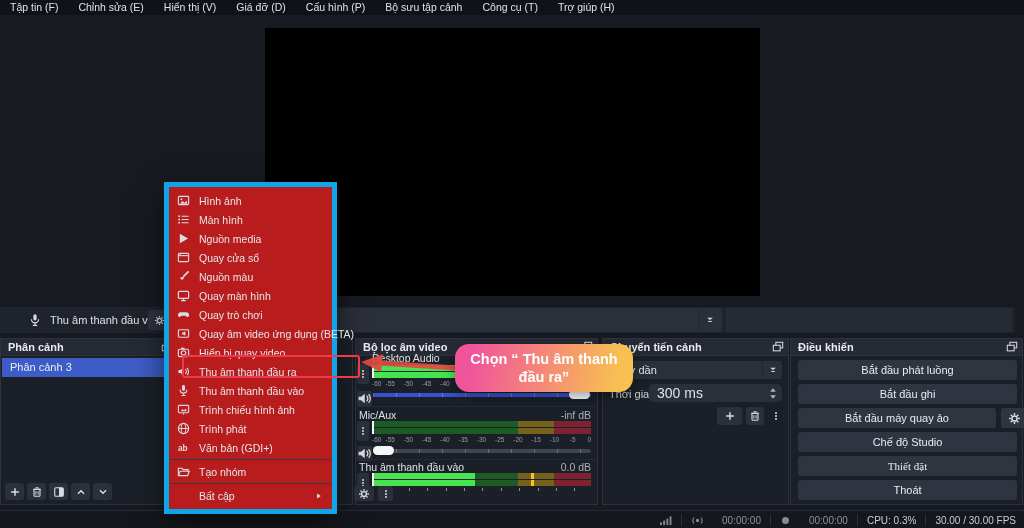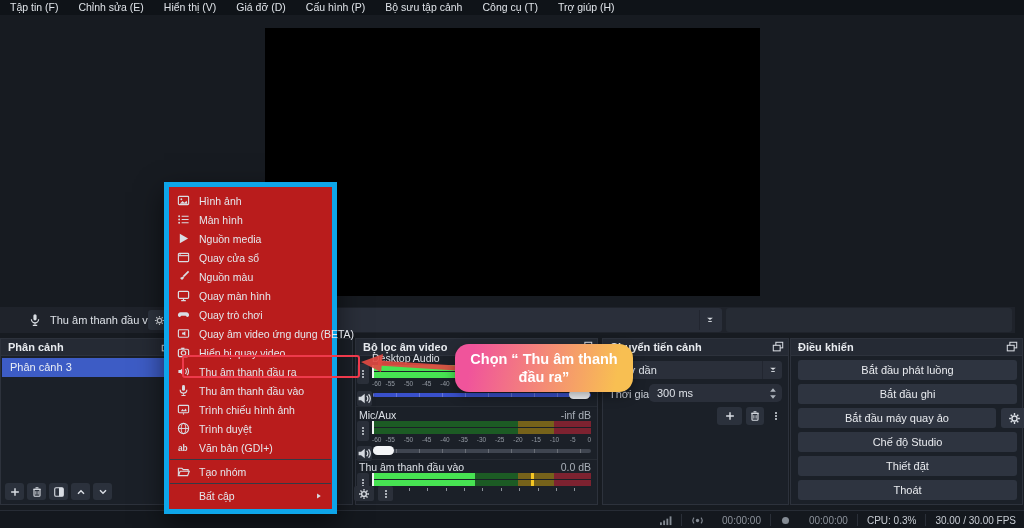--- a/index.html
+++ b/index.html
@@ -54,21 +54,21 @@
   .sl-gray{background:#3f4550;}
   .slider .dots{position:absolute;inset:0;background:repeating-linear-gradient(90deg,rgba(255,255,255,.22) 0 1px,transparent 1px 23px);}
   .handle{position:absolute;width:21px;height:9px;background:#f4f6f8;border-radius:5px;top:-3px;}
   .chdivider{position:absolute;left:0;right:0;height:1px;background:#262b33;}
   
   .combo{position:absolute;background:#2a2f3a;border-radius:3px;font-size:11px;color:#dde1e7;}
   .combo .cv{position:absolute;left:8px;top:0;line-height:18px;}
   .combo .chev2{position:absolute;right:0;top:0;width:19px;height:100%;border-left:1px solid #222630;
                 display:flex;align-items:center;justify-content:center;}
   .flabel{position:absolute;font-size:11px;color:#c9ced6;}
-  .spin{position:absolute;background:#2a2f3a;border-radius:5px;font-size:11px;color:#dde1e7;}
+  .spin{position:absolute;background:#2a2f3a;border-radius:5px;font-size:14px;color:#dde1e7;}
   .spin .sv{position:absolute;left:8px;top:0;line-height:18px;}
   .spin .arr{position:absolute;right:2px;top:0;width:14px;height:100%;display:flex;flex-direction:column;
              align-items:center;justify-content:center;gap:1px;color:#aeb4bd;font-size:6px;}
   
   .cbtn{position:absolute;left:7px;width:219px;height:20px;background:#2e3440;border-radius:3px;
         font-size:11px;color:#e9ebef;text-align:center;line-height:20px;}
   .gearbtn{position:absolute;width:26px;height:20px;background:#2e3440;border-radius:3px;
            display:flex;align-items:center;justify-content:center;}
   
   .statusbar{position:absolute;left:0;top:510px;width:1024px;height:18px;background:#14181e;
@@ -457,21 +457,21 @@
     <div class="cbtn" style="top:69px;width:198px;">Bắt đầu máy quay ảo</div>
     <div class="gearbtn" style="left:210px;top:69px;">
         <span class="ic" style="width:13px;height:13px;">
           <svg viewBox="0 0 14 14">
             <circle cx="7" cy="7" r="2.8" fill="none" stroke="#d9dde3" stroke-width="1.6"></circle>
             <path d="M7 1.2 V3.2 M7 10.8 V12.8 M1.2 7 H3.2 M10.8 7 H12.8 M2.9 2.9 L4.3 4.3 M9.7 9.7 L11.1 11.1 M11.1 2.9 L9.7 4.3 M4.3 9.7 L2.9 11.1" stroke="#d9dde3" stroke-width="1.5"></path>
           </svg>
         </span>
       </div>
     <div class="cbtn" style="top:93px;">Chế độ Studio</div>
-    <div class="cbtn" style="top:117px;">Thiết đặt</div>
+    <div class="cbtn" style="top:117px;font-family:Liberation Serif, serif;">Thiết đặt</div>
     <div class="cbtn" style="top:141px;">Thoát</div>
   </div>
 
   <div class="statusbar">
     <span class="ic" style="width:13px;height:11px;">
         <svg viewBox="0 0 14 12">
           <rect x="1" y="8" width="2" height="3" fill="#848b94"></rect>
           <rect x="4.5" y="6" width="2" height="5" fill="#848b94"></rect>
           <rect x="8" y="4" width="2" height="7" fill="#848b94"></rect>
           <rect x="11.5" y="1.5" width="2" height="9.5" fill="#848b94"></rect>
@@ -616,21 +616,21 @@
         <span>Trình chiếu hình ảnh</span>
       </div>
     <div class="mi">
         <span class="ic">
           <svg viewBox="0 0 14 14">
             <circle cx="7" cy="7" r="5.5" fill="none" stroke="#d9dde3" stroke-width="1.2"></circle>
             <ellipse cx="7" cy="7" rx="2.4" ry="5.5" fill="none" stroke="#d9dde3" stroke-width="1"></ellipse>
             <path d="M1.5 7 H12.5" stroke="#d9dde3" stroke-width="1"></path>
           </svg>
         </span>
-        <span>Trình duyệt</span>
+        <span>Trình phát</span>
       </div>
     <div class="mi">
         <span class="ic">
           <svg viewBox="0 0 14 14">
             <text x="1" y="10.5" font-size="9" font-weight="bold" fill="#d9dde3" font-family="Liberation Sans,sans-serif">ab</text>
           </svg>
         </span>
         <span>Văn bản (GDI+)</span>
       </div>
     <div class="msep"></div>

